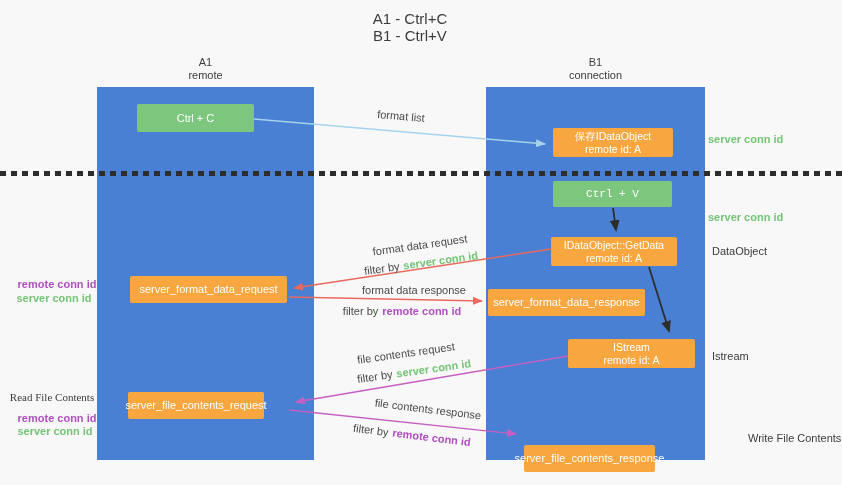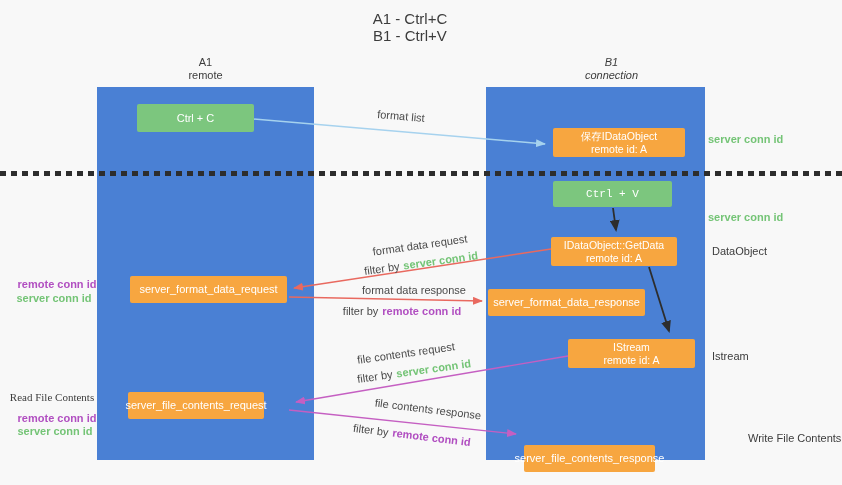--- a/index.html
+++ b/index.html
@@ -45,21 +45,21 @@
 
   <div class="title">
     <div>A1 - Ctrl+C</div>
     <div>B1 - Ctrl+V</div>
   </div>
 
   <div class="lane-header" style="left:97px;width:217px;">
     <div>A1</div>
     <div>remote</div>
   </div>
-  <div class="lane-header" style="left:502px;width:219px;font-style:italic;">
+  <div class="lane-header" style="left:486px;width:219px;">
     <div>B1</div>
     <div>connection</div>
   </div>
 
   <div class="lane" style="left:97px;width:217px;"></div>
   <div class="lane" style="left:486px;width:219px;"></div>
 
   <div class="divider"></div>
 
   <svg class="overlay" width="842" height="485">
@@ -82,21 +82,21 @@
     <line x1="649" y1="267" x2="669" y2="331" class="s-black" marker-end="url(#mh-black)"></line>
     <line x1="551" y1="249" x2="294" y2="288" class="s-red" marker-end="url(#mh-red)"></line>
     <line x1="289" y1="297" x2="482" y2="301" class="s-red" marker-end="url(#mh-red)"></line>
     <line x1="568" y1="356" x2="296" y2="402" class="s-purple" marker-end="url(#mh-purple)"></line>
     <line x1="289" y1="410" x2="516" y2="434" class="s-purple" marker-end="url(#mh-purple)"></line>
   </svg>
 
   <div class="box green" style="left:137px;top:104px;width:117px;height:28px;">
     <div>Ctrl + C</div>
   </div>
-  <div class="box orange two" style="left:553px;top:128px;width:132px;height:29px;">
+  <div class="box orange two" style="left:553px;top:128px;width:120px;height:29px;">
     <div>保存IDataObject</div>
     <div>remote id: A</div>
   </div>
   <div class="box green" style="left:553px;top:181px;width:119px;height:26px;font-family:Liberation Mono, monospace;">
     <div>Ctrl + V</div>
   </div>
   <div class="box orange two" style="left:551px;top:237px;width:126px;height:29px;">
     <div>IDataObject::GetData</div>
     <div>remote id: A</div>
   </div>

